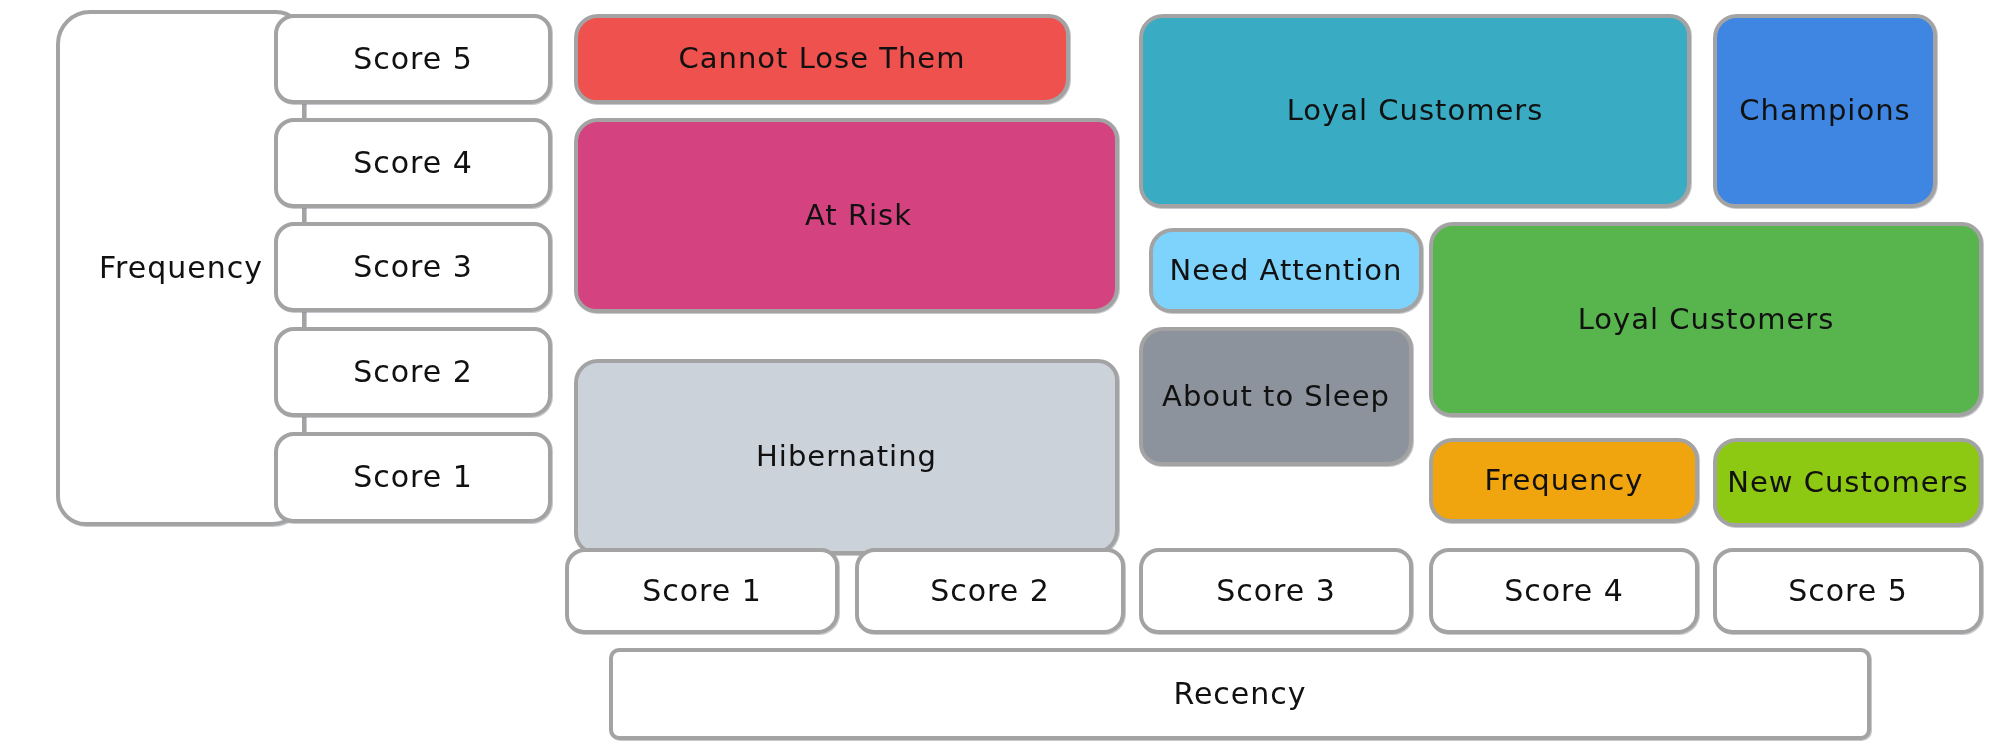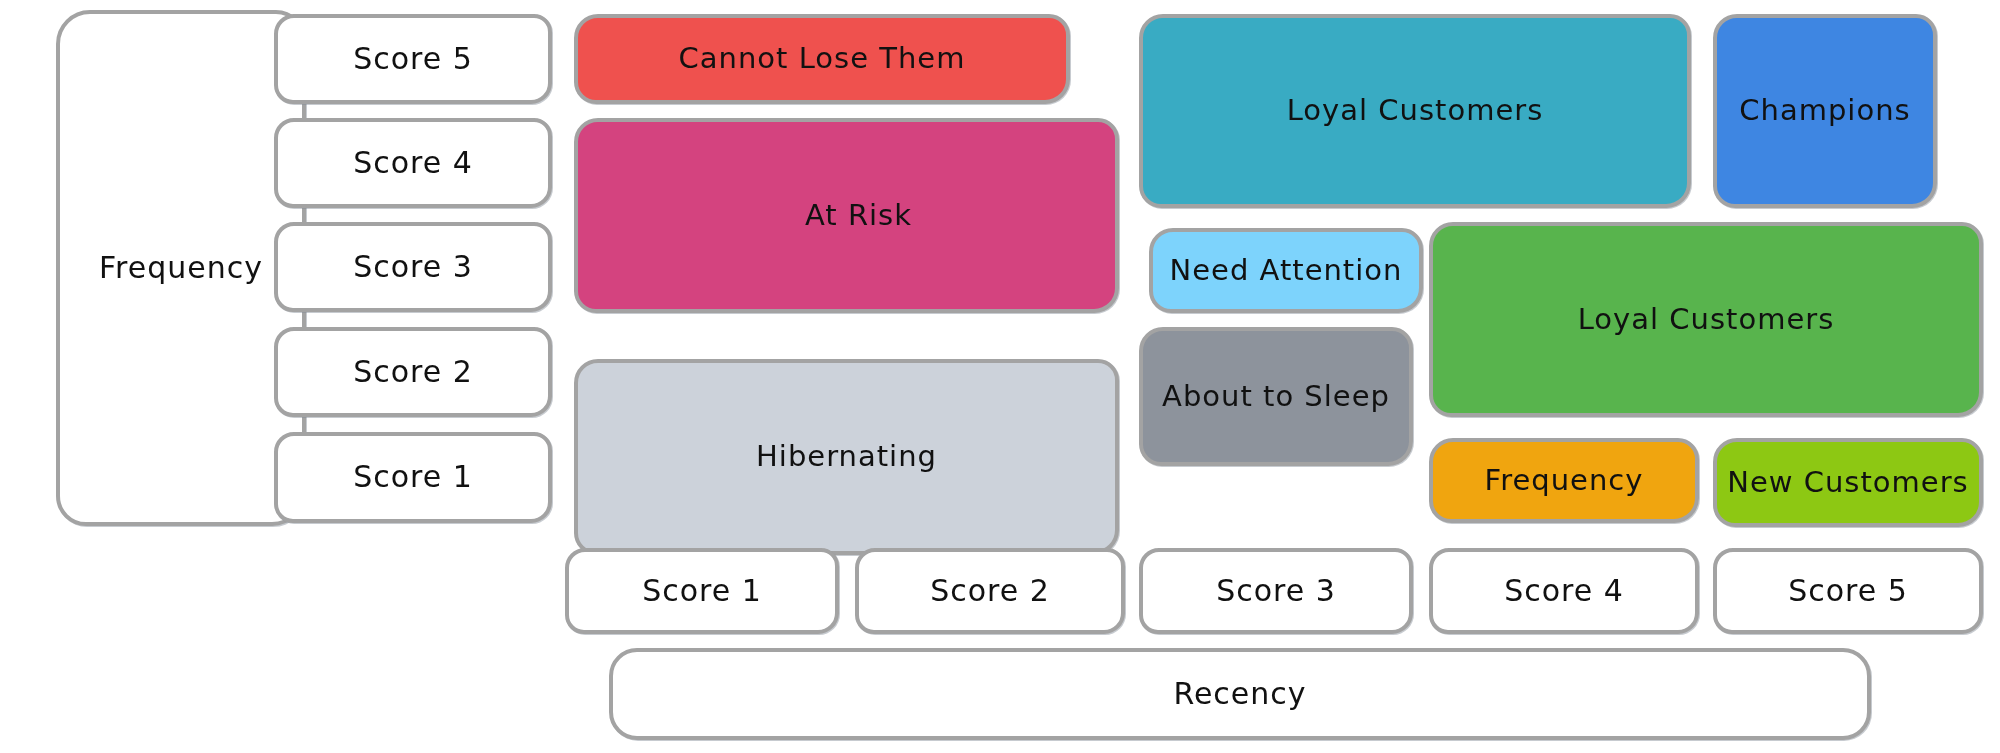--- a/index.html
+++ b/index.html
@@ -62,15 +62,15 @@
   <div class="box" style="left: 1429px; top: 438px; width: 270px; height: 85px; background-color: rgb(240, 165, 15);">Frequency</div>
 
   <div class="box" style="left: 1713px; top: 438px; width: 270px; height: 89px; background-color: rgb(141, 200, 19);">New Customers</div>
 
   <div class="box white score" style="left:565px;  top:548px; width:274px; height:86px;">Score 1</div>
   <div class="box white score" style="left:855px;  top:548px; width:270px; height:86px;">Score 2</div>
   <div class="box white score" style="left:1139px; top:548px; width:274px; height:86px;">Score 3</div>
   <div class="box white score" style="left:1429px; top:548px; width:270px; height:86px;">Score 4</div>
   <div class="box white score" style="left:1713px; top:548px; width:270px; height:86px;">Score 5</div>
 
-  <div class="box white axis-big" style="left:565px; top:648px; width:1262px; height:92px; border-radius:28px;">Recency</div>
+  <div class="box white axis-big" style="left:565px; top:648px; width:1262px; height:92px; border-radius:10px;">Recency</div>
 
 </div>
 
 </body></html>

